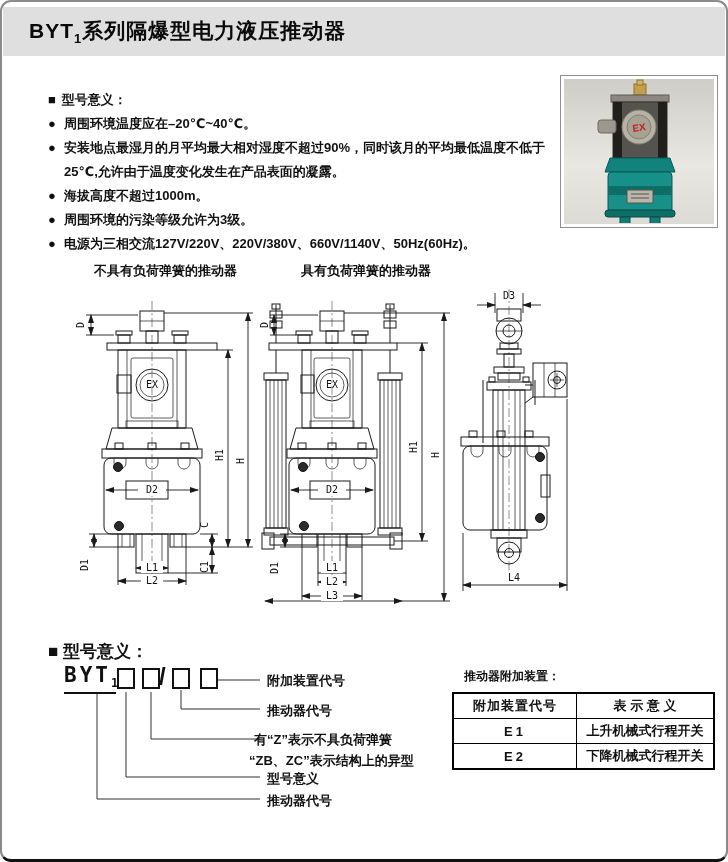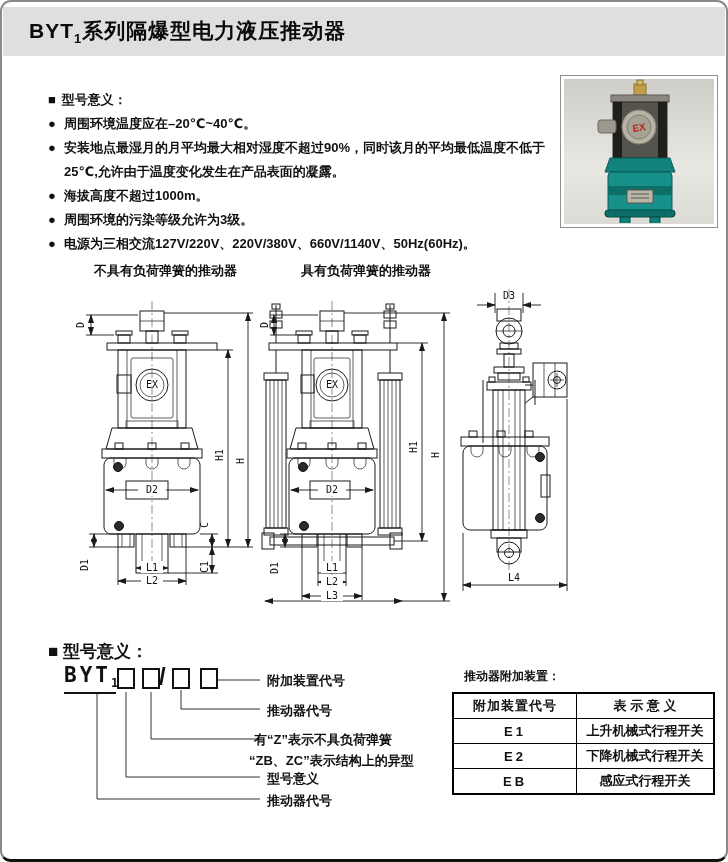--- a/index.html
+++ b/index.html
@@ -408,20 +408,16 @@
       <th class="c2">表 示 意 义</th>
     </tr>
     <tr>
       <td class="c1 code-cell">E1</td>
       <td class="c2">上升机械式行程开关</td>
     </tr>
     <tr>
       <td class="c1 code-cell">E2</td>
       <td class="c2">下降机械式行程开关</td>
     </tr>
-    <tr>
-      <td class="c1 code-cell">EB</td>
-      <td class="c2">感应式行程开关</td>
-    </tr>
   </tbody>
     </table>
 
 </div>
 
 </body></html>

